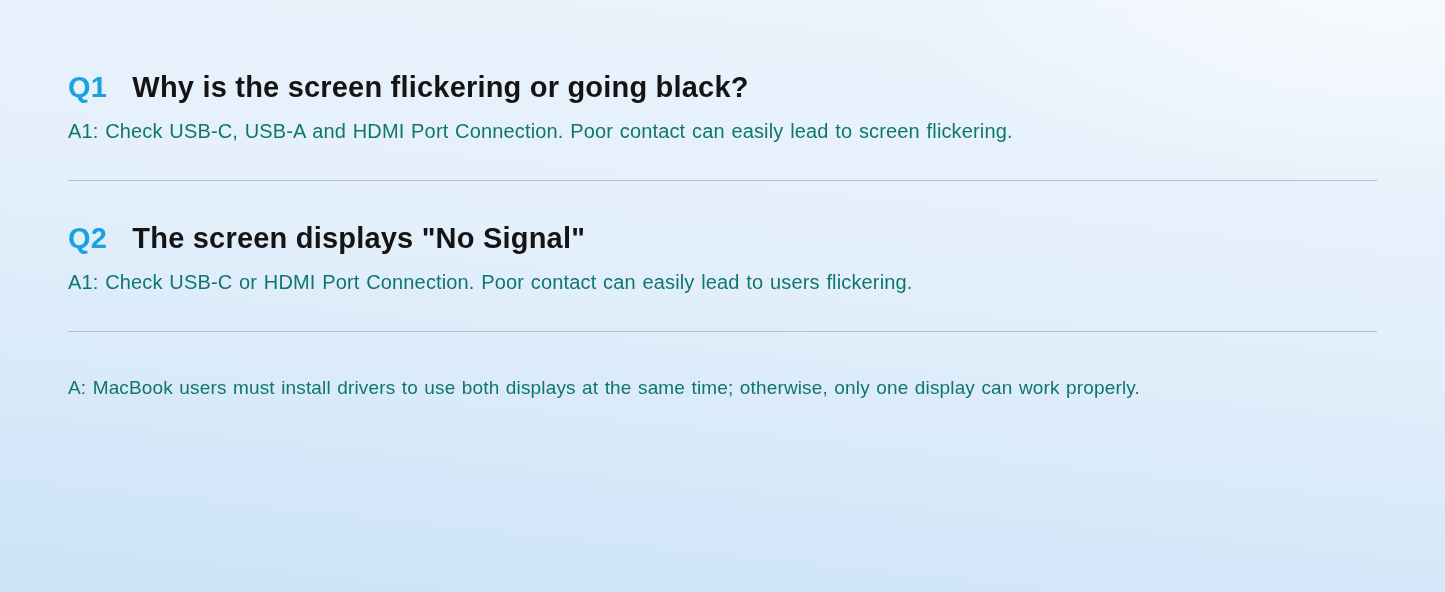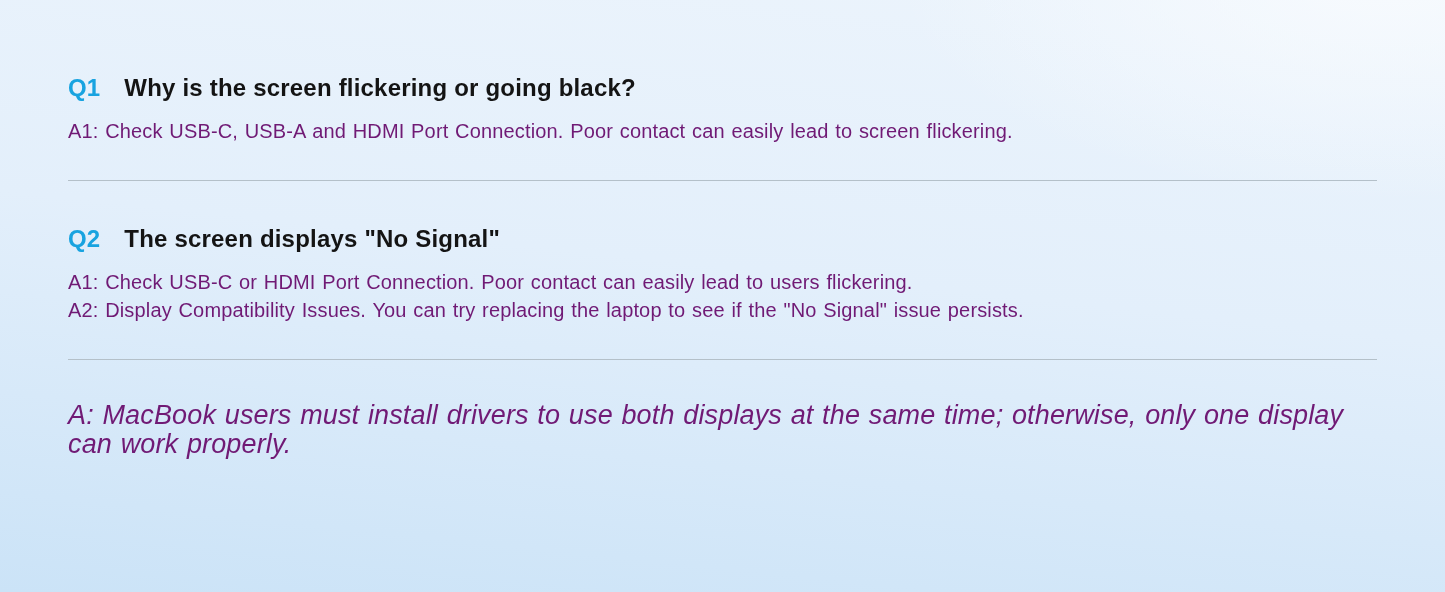--- a/index.html
+++ b/index.html
@@ -16,44 +16,43 @@
       linear-gradient(186deg, #ecf4fc 0%, #e3effb 46%, #cbe3f7 100%);
   }
   .page {
     box-sizing: border-box;
     width: 1445px;
     height: 592px;
     padding: 71px 57px 0 68px;
   }
   .faq-question {
     margin: 0 0 13px 0;
-    font-size: 24px;
+    font-size: 29px;
     line-height: 33px;
     font-weight: 700;
     color: #141414;
     letter-spacing: 0.2px;
   }
   .q-label {
     color: #18a3e0;
     margin-right: 17px;
   }
   .faq-answers p {
     margin: 0;
     font-size: 20px;
     line-height: 28px;
-    color: #701a75;
+    color: #0f766e;
     letter-spacing: 0.15px;
     word-spacing: 1px;
     max-width: 1300px;
   }
   .faq-answers.answers-lg p {
-    font-size: 27px;
+    font-size: 19px;
     line-height: 29px;
     max-width: none;
-    font-style: italic;
   }
   .divider {
     border: none;
     height: 1px;
     background: #b4c0c9;
     margin: 35px 0 41px 0;
     max-width: 1309px;
   }
 </style>
 </head>
@@ -73,21 +72,20 @@
 
   <hr class="divider">
 
   <section class="faq-item">
     <h2 class="faq-question">
       <span class="q-label">Q2</span>
       <span class="q-text">The screen displays "No Signal"</span>
     </h2>
     <div class="faq-answers">
       <p>A1: Check USB-C or HDMI Port Connection. Poor contact can easily lead to users flickering.</p>
-      <p>A2: Display Compatibility Issues. You can try replacing the laptop to see if the "No Signal" issue persists.</p>
     </div>
   </section>
 
   <hr class="divider">
 
   <section class="faq-item">
     <div class="faq-answers answers-lg">
       <p>A: MacBook users must install drivers to use both displays at the same time; otherwise, only one display can work properly.</p>
     </div>
   </section>

